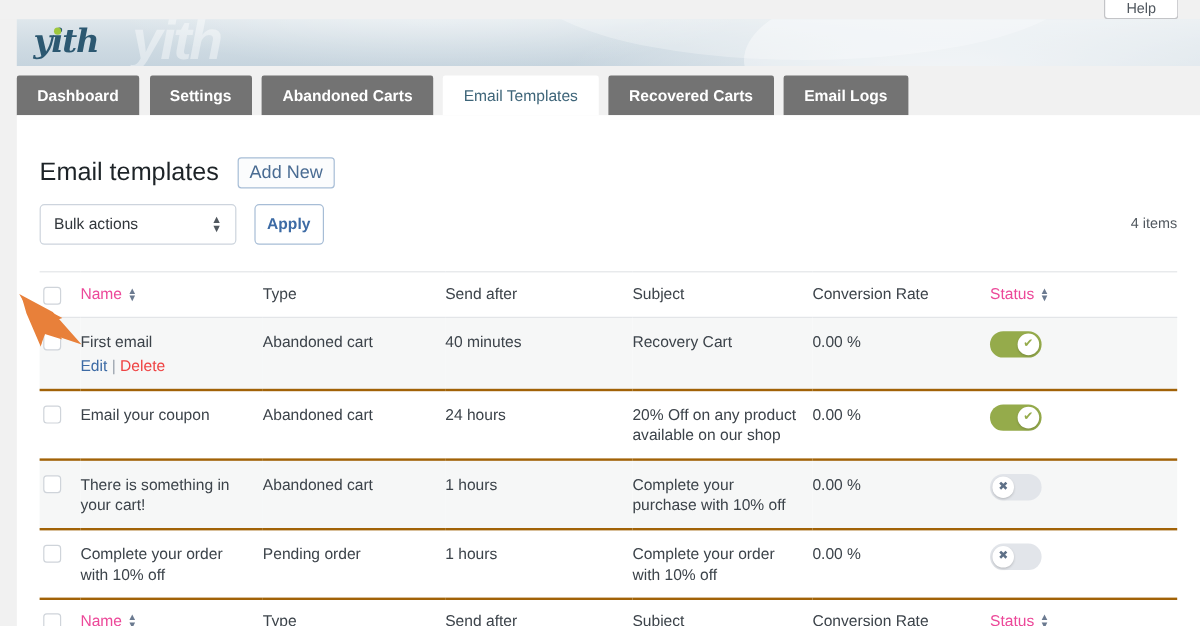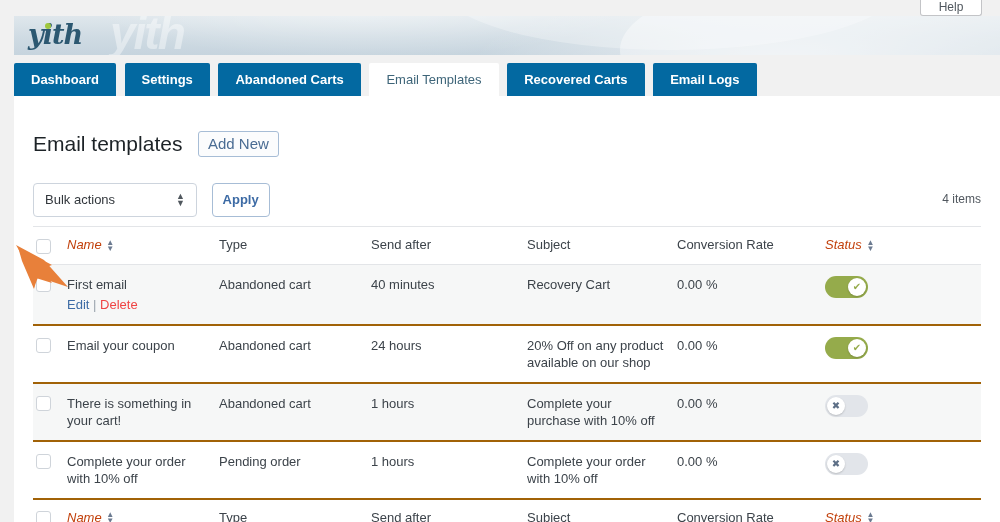--- a/index.html
+++ b/index.html
@@ -109,21 +109,21 @@
     top: 63px; left: 14px;
     width: 986px;
     height: 33px;
   }
   .tab {
     display: inline-block;
     height: 33px;
     line-height: 33px;
     padding: 0 17px;
     margin-right: 5px;
-    background: #0369a1;
+    background: #737373;
     color: #ffffff;
     font-size: 13px;
     font-weight: bold;
     border-radius: 2px 2px 0 0;
     vertical-align: top;
     text-align: center;
   }
   .tab.active {
     background: #ffffff;
     color: #3e6579;
@@ -158,21 +158,21 @@
     color: #4a6c93;
     background: #fbfcfd;
     border: 1px solid #a7bdd6;
     border-radius: 3px;
     vertical-align: middle;
   }
 
   
   .bulkbar {
     position: absolute;
-    left: 19px; top: 87px;
+    left: 19px; top: 74px;
     width: 948px;
     height: 34px;
   }
   .bulk-select {
     position: relative;
     display: inline-block;
     width: 164px;
     height: 34px;
     line-height: 32px;
     padding: 0 30px 0 11px;
@@ -240,22 +240,21 @@
   .tbl tfoot th { border-bottom: none; }
   .col-cb    { width: 34px; padding-left: 3px !important; }
   .col-name  { width: 152px; }
   .col-type  { width: 152px; }
   .col-send  { width: 156px; }
   .col-subj  { width: 150px; }
   .col-conv  { width: 148px; }
   .col-stat  { width: 156px; }
 
   .sortlink {
-    color: #c2410c;
-    font-style: italic;
+    color: #ec4899;
   }
   .sorticon {
     display: inline-block;
     width: 9px;
     margin-left: 4px;
     font-size: 8px;
     line-height: 6px;
     color: #6b7a90;
     vertical-align: middle;
     text-align: center;

